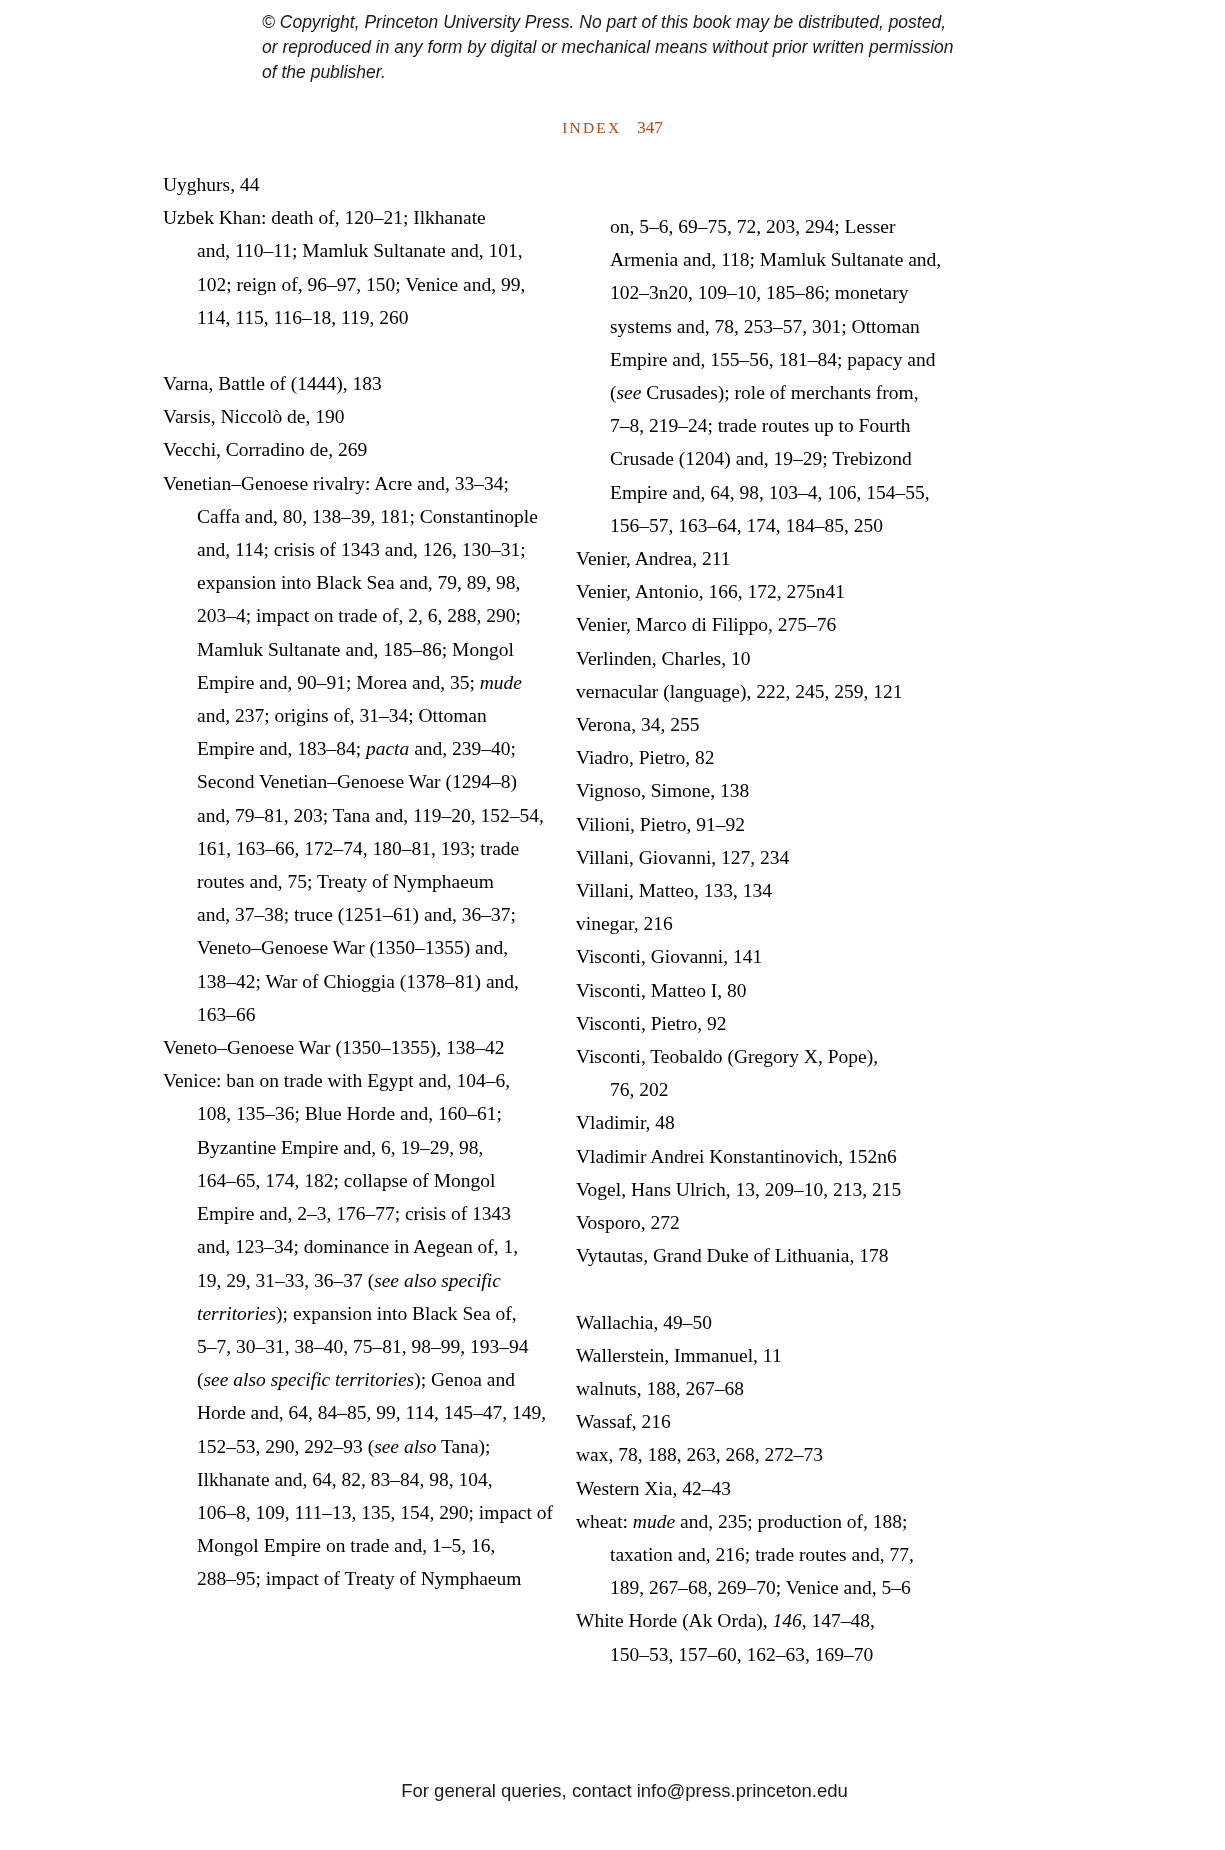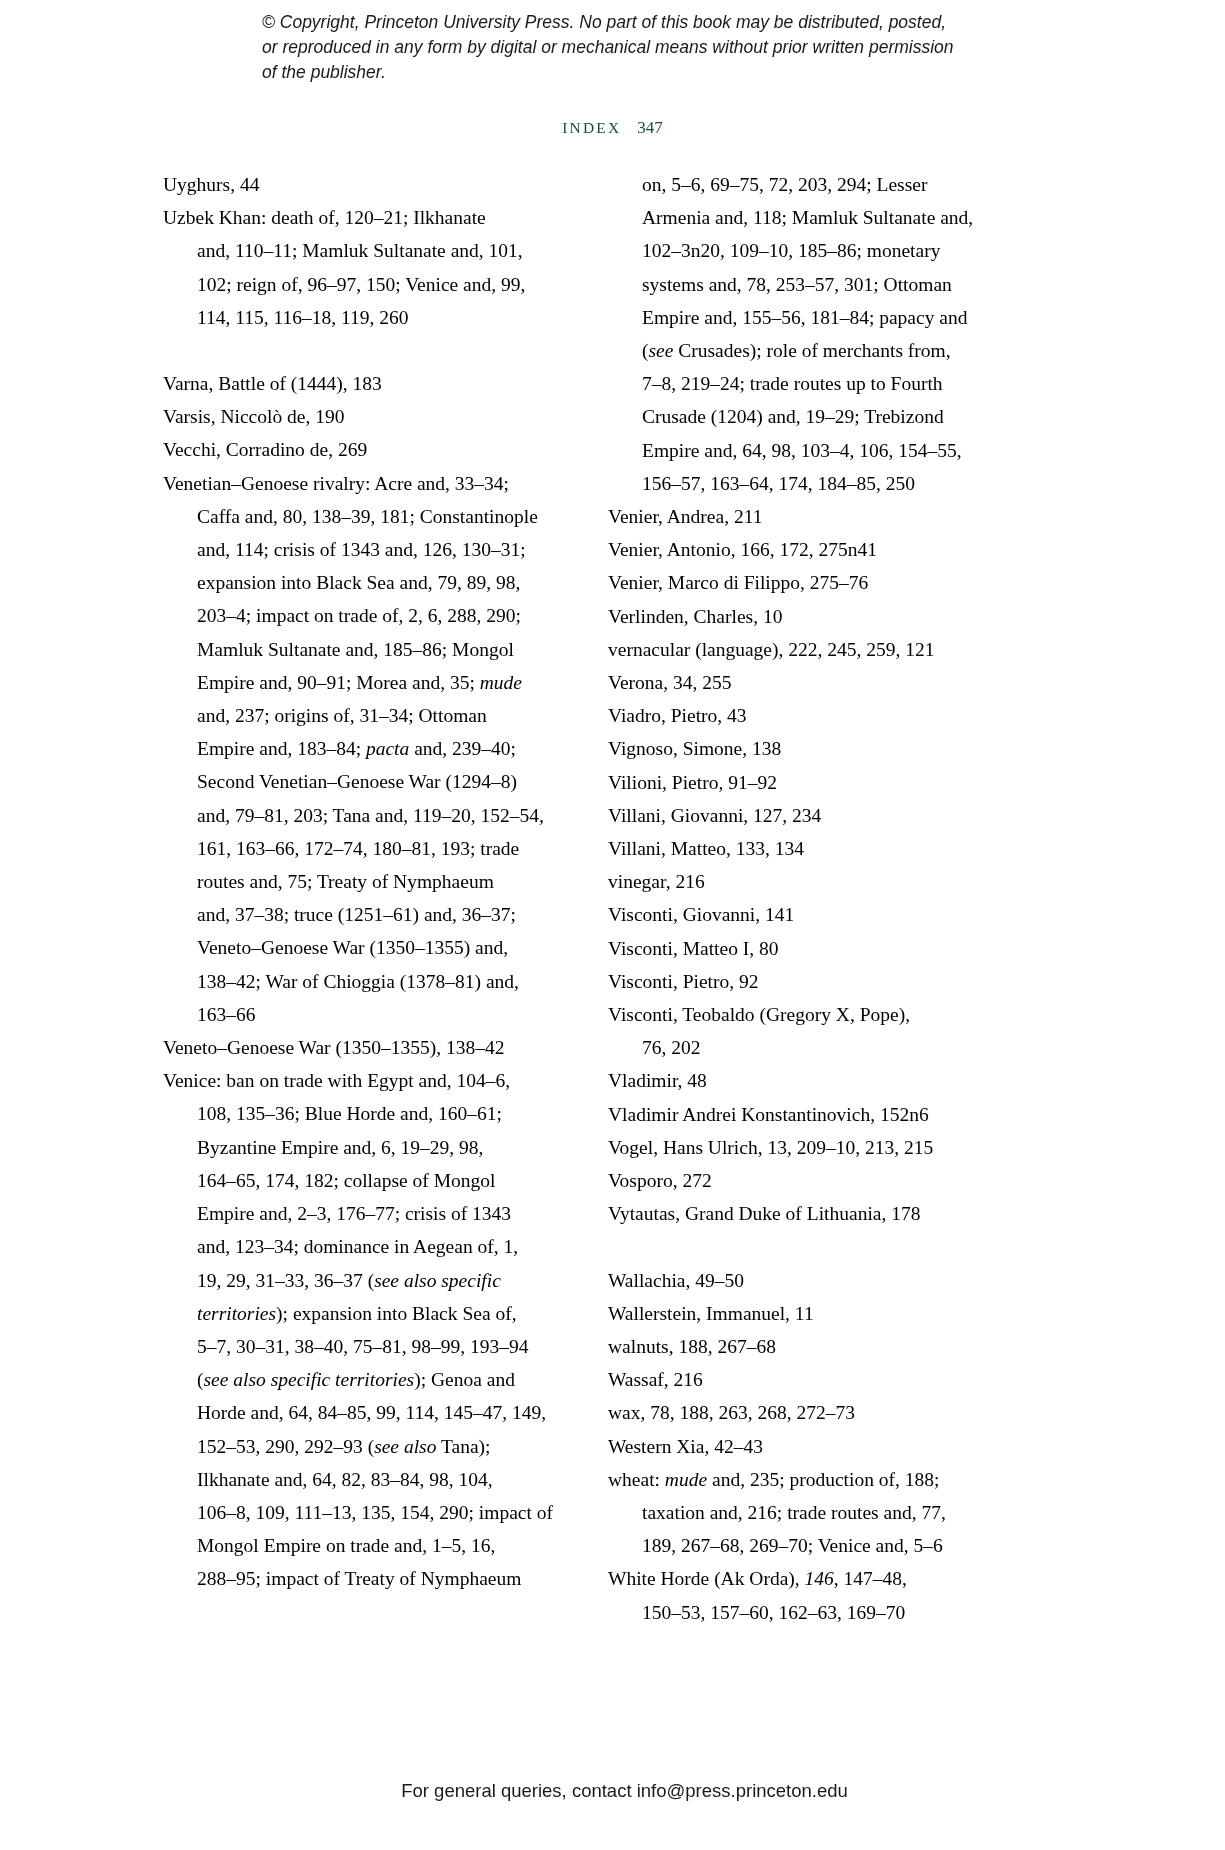--- a/index.html
+++ b/index.html
@@ -30,21 +30,21 @@
 
   .running-head {
     position: absolute;
     left: 0;
     top: 118px;
     width: 1225px;
     text-align: center;
     font-family: "Liberation Serif", serif;
     font-size: 15.5px;
     letter-spacing: 2.2px;
-    color: #14532d;
+    color: #c2410c;
   }
   .running-head .pg {
     font-size: 17px;
     letter-spacing: 0;
     margin-left: 16px;
   }
 
   .columns {
     position: absolute;
     left: 0;
@@ -53,21 +53,21 @@
     height: 1270px;
   }
   .col {
     position: absolute;
     top: 0;
     width: 410px;
     font-size: 19.5px;
     line-height: 33.2px;
   }
   .col-left { left: 163px; }
-  .col-right { left: 608px; }
+  .col-right { left: 576px; margin-top: 42px; }
 
   .entry {
     margin: 0;
     padding: 0 0 0 34px;
     text-indent: -34px;
   }
   .entry.cont {
     padding-left: 34px;
     text-indent: 0;
   }
@@ -153,21 +153,21 @@
       <div class="entry cont">7–8, 219–24; trade routes up to Fourth</div>
       <div class="entry cont">Crusade (1204) and, 19–29; Trebizond</div>
       <div class="entry cont">Empire and, 64, 98, 103–4, 106, 154–55,</div>
       <div class="entry cont">156–57, 163–64, 174, 184–85, 250</div>
       <div class="entry">Venier, Andrea, 211</div>
       <div class="entry">Venier, Antonio, 166, 172, 275n41</div>
       <div class="entry">Venier, Marco di Filippo, 275–76</div>
       <div class="entry">Verlinden, Charles, 10</div>
       <div class="entry">vernacular (language), 222, 245, 259, 121</div>
       <div class="entry">Verona, 34, 255</div>
-      <div class="entry">Viadro, Pietro, 43</div>
+      <div class="entry">Viadro, Pietro, 82</div>
       <div class="entry">Vignoso, Simone, 138</div>
       <div class="entry">Vilioni, Pietro, 91–92</div>
       <div class="entry">Villani, Giovanni, 127, 234</div>
       <div class="entry">Villani, Matteo, 133, 134</div>
       <div class="entry">vinegar, 216</div>
       <div class="entry">Visconti, Giovanni, 141</div>
       <div class="entry">Visconti, Matteo I, 80</div>
       <div class="entry">Visconti, Pietro, 92</div>
       <div class="entry">Visconti, Teobaldo (Gregory X, Pope),</div>
       <div class="entry cont">76, 202</div>

